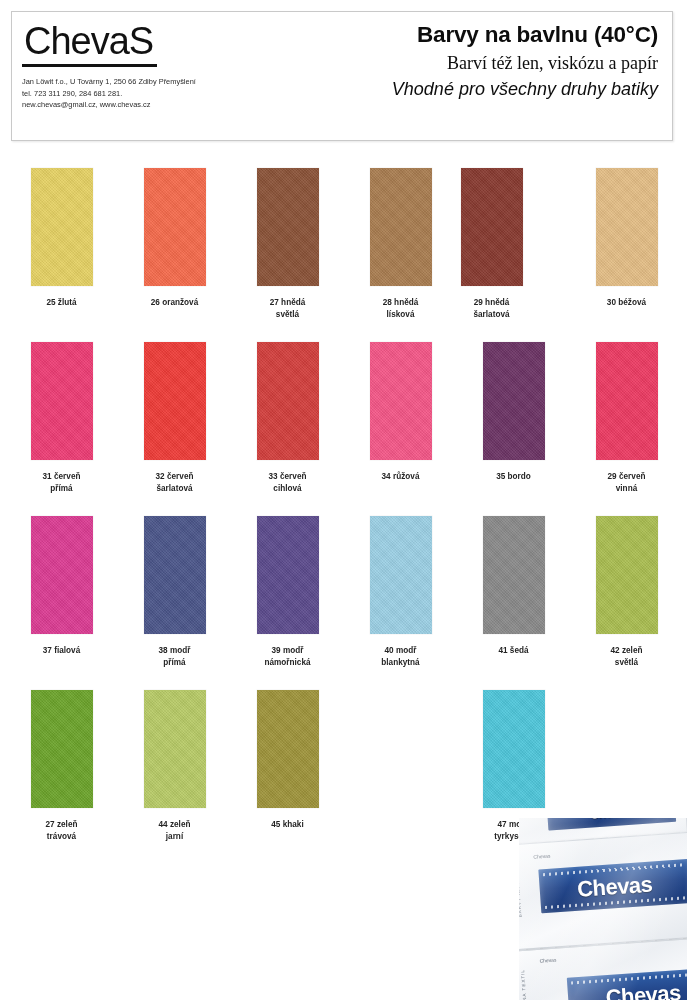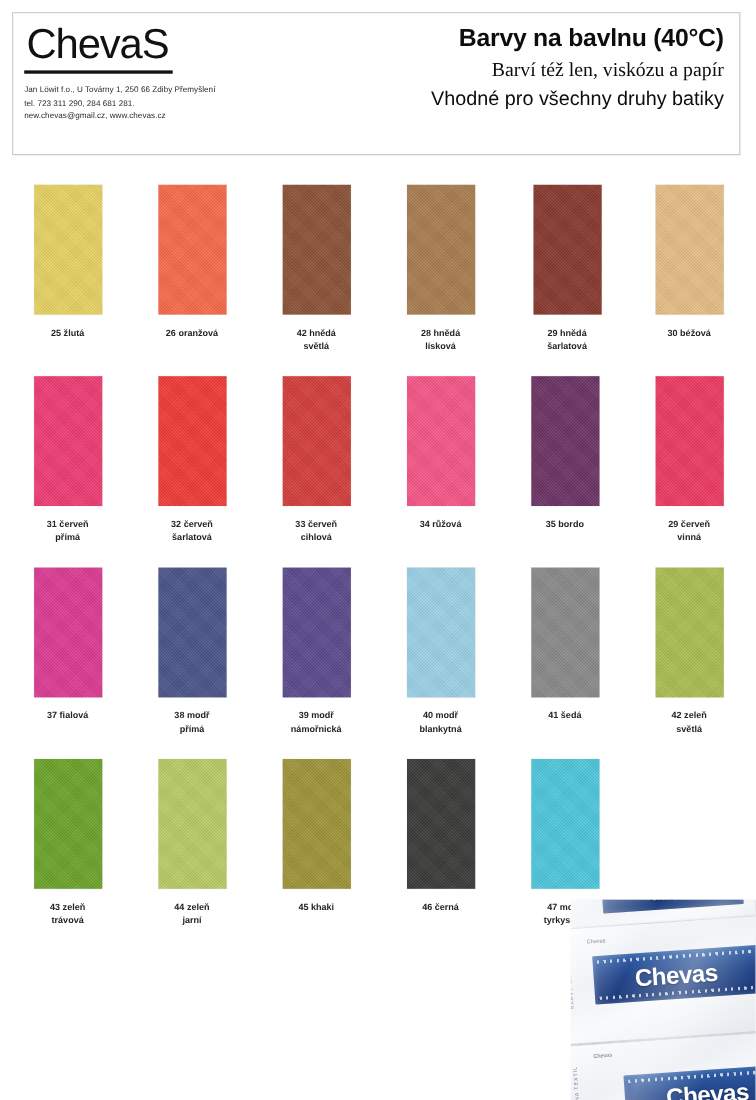--- a/index.html
+++ b/index.html
@@ -82,20 +82,21 @@
     font-weight: 400;
     line-height: 26px;
     color: #0d0d0d;
     font-family: Liberation Serif, serif;
   }
   .title-sub2 {
     font-size: 18px;
     font-weight: 400;
     line-height: 26px;
     color: #0d0d0d;
+    font-style: italic;
   }
 
   
   .swatch-grid {
     position: absolute;
     left: 0;
     top: 168px;
     width: 687px;
   }
   .swatch-row {
@@ -239,32 +240,32 @@
       </div>
       <div class="swatch-cell" style="left: 118px;">
         <div class="swatch-chip" style="background: rgb(245, 106, 75);"></div>
         <div class="swatch-label">
           <span>26 oranžová</span>
         </div>
       </div>
       <div class="swatch-cell" style="left: 231px;">
         <div class="swatch-chip" style="background: rgb(138, 82, 55);"></div>
         <div class="swatch-label">
-          <span>42 hnědá</span>
+          <span>27 hnědá</span>
           <span>světlá</span>
         </div>
       </div>
       <div class="swatch-cell" style="left: 344px;">
         <div class="swatch-chip" style="background: rgb(168, 124, 79);"></div>
         <div class="swatch-label">
           <span>28 hnědá</span>
           <span>lísková</span>
         </div>
       </div>
-      <div class="swatch-cell" style="left: 459px;">
+      <div class="swatch-cell" style="left: 435px;">
         <div class="swatch-chip" style="background: rgb(135, 57, 47);"></div>
         <div class="swatch-label">
           <span>29 hnědá</span>
           <span>šarlatová</span>
         </div>
       </div>
       <div class="swatch-cell" style="left: 570px;">
         <div class="swatch-chip" style="background: rgb(227, 189, 133);"></div>
         <div class="swatch-label">
           <span>30 béžová</span>
@@ -352,41 +353,35 @@
         <div class="swatch-label">
           <span>42 zeleň</span>
           <span>světlá</span>
         </div>
       </div>
     </div>
     <div class="swatch-row">
       <div class="swatch-cell" style="left: 5px;">
         <div class="swatch-chip" style="background: rgb(107, 163, 42);"></div>
         <div class="swatch-label">
-          <span>43 zeleň</span>
+          <span>27 zeleň</span>
           <span>trávová</span>
         </div>
       </div>
       <div class="swatch-cell" style="left: 118px;">
         <div class="swatch-chip" style="background: rgb(183, 202, 102);"></div>
         <div class="swatch-label">
           <span>44 zeleň</span>
           <span>jarní</span>
         </div>
       </div>
       <div class="swatch-cell" style="left: 231px;">
         <div class="swatch-chip" style="background: rgb(158, 147, 58);"></div>
         <div class="swatch-label">
           <span>45 khaki</span>
-        </div>
-      </div>
-      <div class="swatch-cell" style="left: 344px;">
-        <div class="swatch-chip" style="background: rgb(58, 58, 57);"></div>
-        <div class="swatch-label">
-          <span>46 černá</span>
         </div>
       </div>
       <div class="swatch-cell" style="left: 457px;">
         <div class="swatch-chip" style="background: rgb(78, 198, 218);"></div>
         <div class="swatch-label">
           <span>47 modř</span>
           <span>tyrkysová</span>
         </div>
       </div>
     </div>

